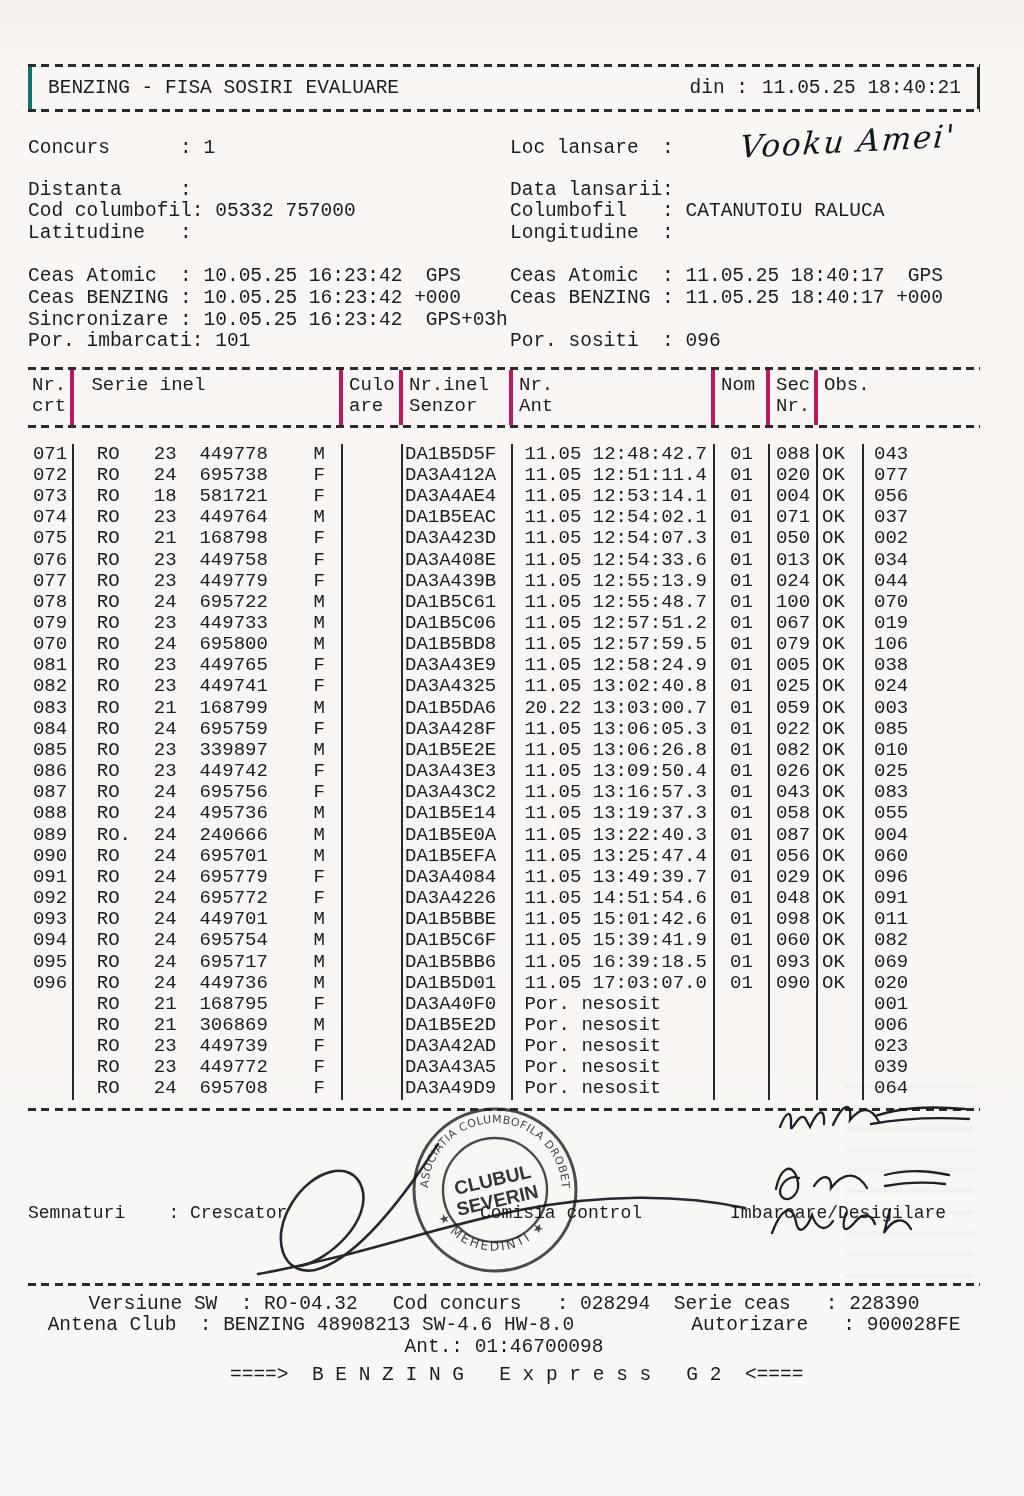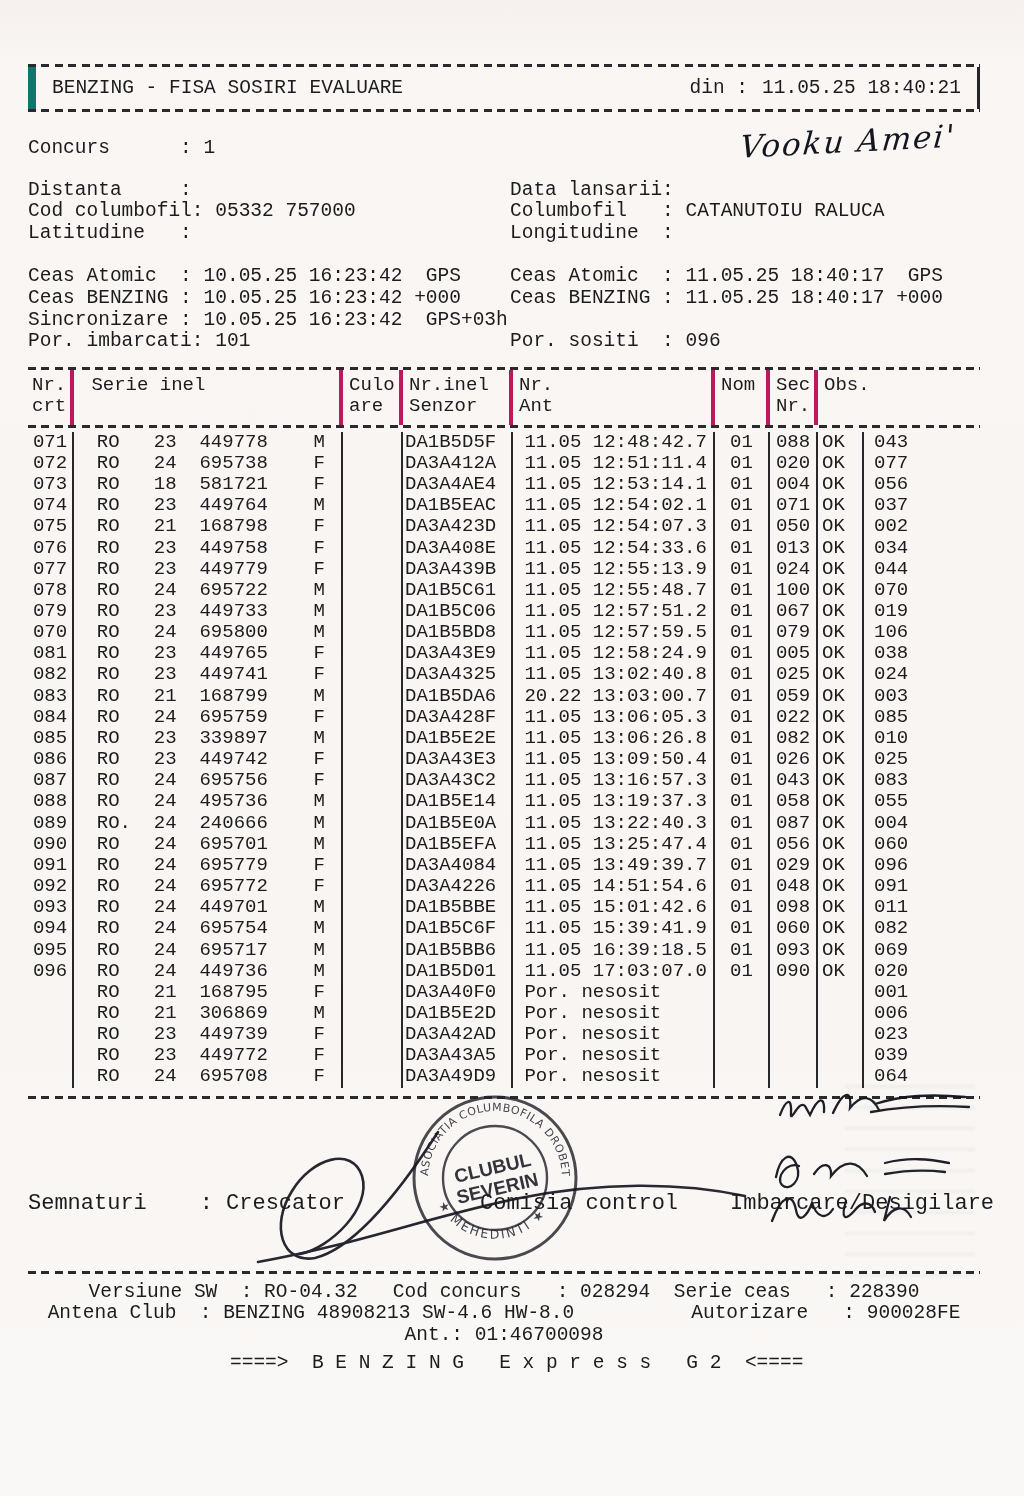--- a/index.html
+++ b/index.html
@@ -5,45 +5,45 @@
   html,body{margin:0;padding:0;}
   body{
     width:1024px;height:1496px;overflow:hidden;position:relative;
     background:linear-gradient(180deg,#f5f0ee 0%,#f9f6f4 4%,#f8f5f3 60%,#faf8f6 100%);
     font-family:"Liberation Mono","DejaVu Sans Mono",monospace;
     color:#1c1c1e;
   }
   .page{position:absolute;left:28px;top:0;width:952px;}
   .dash{height:3px;background:repeating-linear-gradient(90deg,#2a2a2d 0 8px,transparent 8px 13.4px);}
   #dash1{margin-top:64px;}
-  .rpt-head{height:42px;display:flex;align-items:center;border-left:8px solid #0f766e;border-right:3px solid #26262a;padding:0 16px;font-size:19.5px;white-space:pre;}
+  .rpt-head{height:42px;display:flex;align-items:center;border-left:4px solid #0f766e;border-right:3px solid #26262a;padding:0 16px;font-size:19.5px;white-space:pre;}
   .rpt-head .sp{flex:1;}
   .rpt-head .lbl{margin-right:14px;text-align:right;}
   .meta{font-size:19.5px;line-height:21.6px;}
   .mline{display:flex;white-space:pre;}
   .mhalf-l{width:482px;flex:none;}
   .mhalf-r{flex:1;}
   .mg0{margin-top:26px;}
   .mg1{margin-top:20px;}
   .mg2{margin-top:22px;}
   #dash3{margin-top:14px;}
   .grid{display:grid;grid-template-columns:46px 269px 60px 110px 202px 55px 48px 46px 114px;}
   .th{padding:5px 0 8px 6px;line-height:21px;white-space:pre;border-right:4px solid #be185d;font-size:19px;}
   .th:first-child{padding-left:4px;}
   .th:last-child{border-right:none;}
-  .tbody{margin-top:4px;}
+  .tbody{margin-top:16px;}
   .td{line-height:21.15px;white-space:pre;border-right:2px solid #28282b;overflow:hidden;font-size:19px;}
   .td:last-child{border-right:none;}
   .a-c{text-align:center;}
   .pl6{padding-left:2px;}
   .pl4{padding-left:4px;}
   .pl10{padding-left:10px;}
   #dash5{margin-top:8px;}
   .sigblock{position:relative;height:172px;}
-  .sig-labels{position:absolute;top:92px;left:0;width:100%;font-size:22px;white-space:pre;}
+  .sig-labels{position:absolute;top:92px;left:0;width:100%;font-size:18px;white-space:pre;}
   .sig-labels span{position:absolute;top:0;}
   .sg1{left:0;}
   .sg2{left:452px;}
   .sg3{left:702px;}
   .sigsvg{position:absolute;left:0;top:-18px;width:950px;height:200px;overflow:visible;}
   .stampsvg{position:absolute;left:382px;top:-6px;}
   .footer{font-size:19.5px;line-height:21.6px;margin-top:8px;}
   .ftr-line{white-space:pre;text-align:center;}
   .banner{margin-top:7px;padding-left:202px;white-space:pre;font-size:19.5px;}
   .handwriting{
@@ -69,21 +69,21 @@
     <span>BENZING - FISA SOSIRI EVALUARE</span>
     <span class="sp"></span>
     <span class="lbl">din :</span>
     <span>11.05.25 18:40:21</span>
   </div>
 
   <div class="dash" id="dash2"></div>
 
   <div class="meta" id="meta">
       <div class="mgroup mg0">
-        <div class="mline"><span class="mhalf-l">Concurs      : 1</span></div>
+        <div class="mline"><span class="mhalf-l">Concurs      : 1</span><span class="mhalf-r">Loc lansare  : </span></div>
       </div>
       <div class="mgroup mg1">
         <div class="mline"><span class="mhalf-l">Distanta     : </span><span class="mhalf-r">Data lansarii: </span></div>
         <div class="mline"><span class="mhalf-l">Cod columbofil: 05332 757000</span><span class="mhalf-r">Columbofil   : CATANUTOIU RALUCA</span></div>
         <div class="mline"><span class="mhalf-l">Latitudine   : </span><span class="mhalf-r">Longitudine  : </span></div>
       </div>
       <div class="mgroup mg2">
         <div class="mline"><span class="mhalf-l">Ceas Atomic  : 10.05.25 16:23:42  GPS</span><span class="mhalf-r">Ceas Atomic  : 11.05.25 18:40:17  GPS</span></div>
         <div class="mline"><span class="mhalf-l">Ceas BENZING : 10.05.25 16:23:42 +000</span><span class="mhalf-r">Ceas BENZING : 11.05.25 18:40:17 +000</span></div>
         <div class="mline"><span class="mhalf-l">Sincronizare : 10.05.25 16:23:42  GPS+03h</span><span class="mhalf-r"></span></div>

